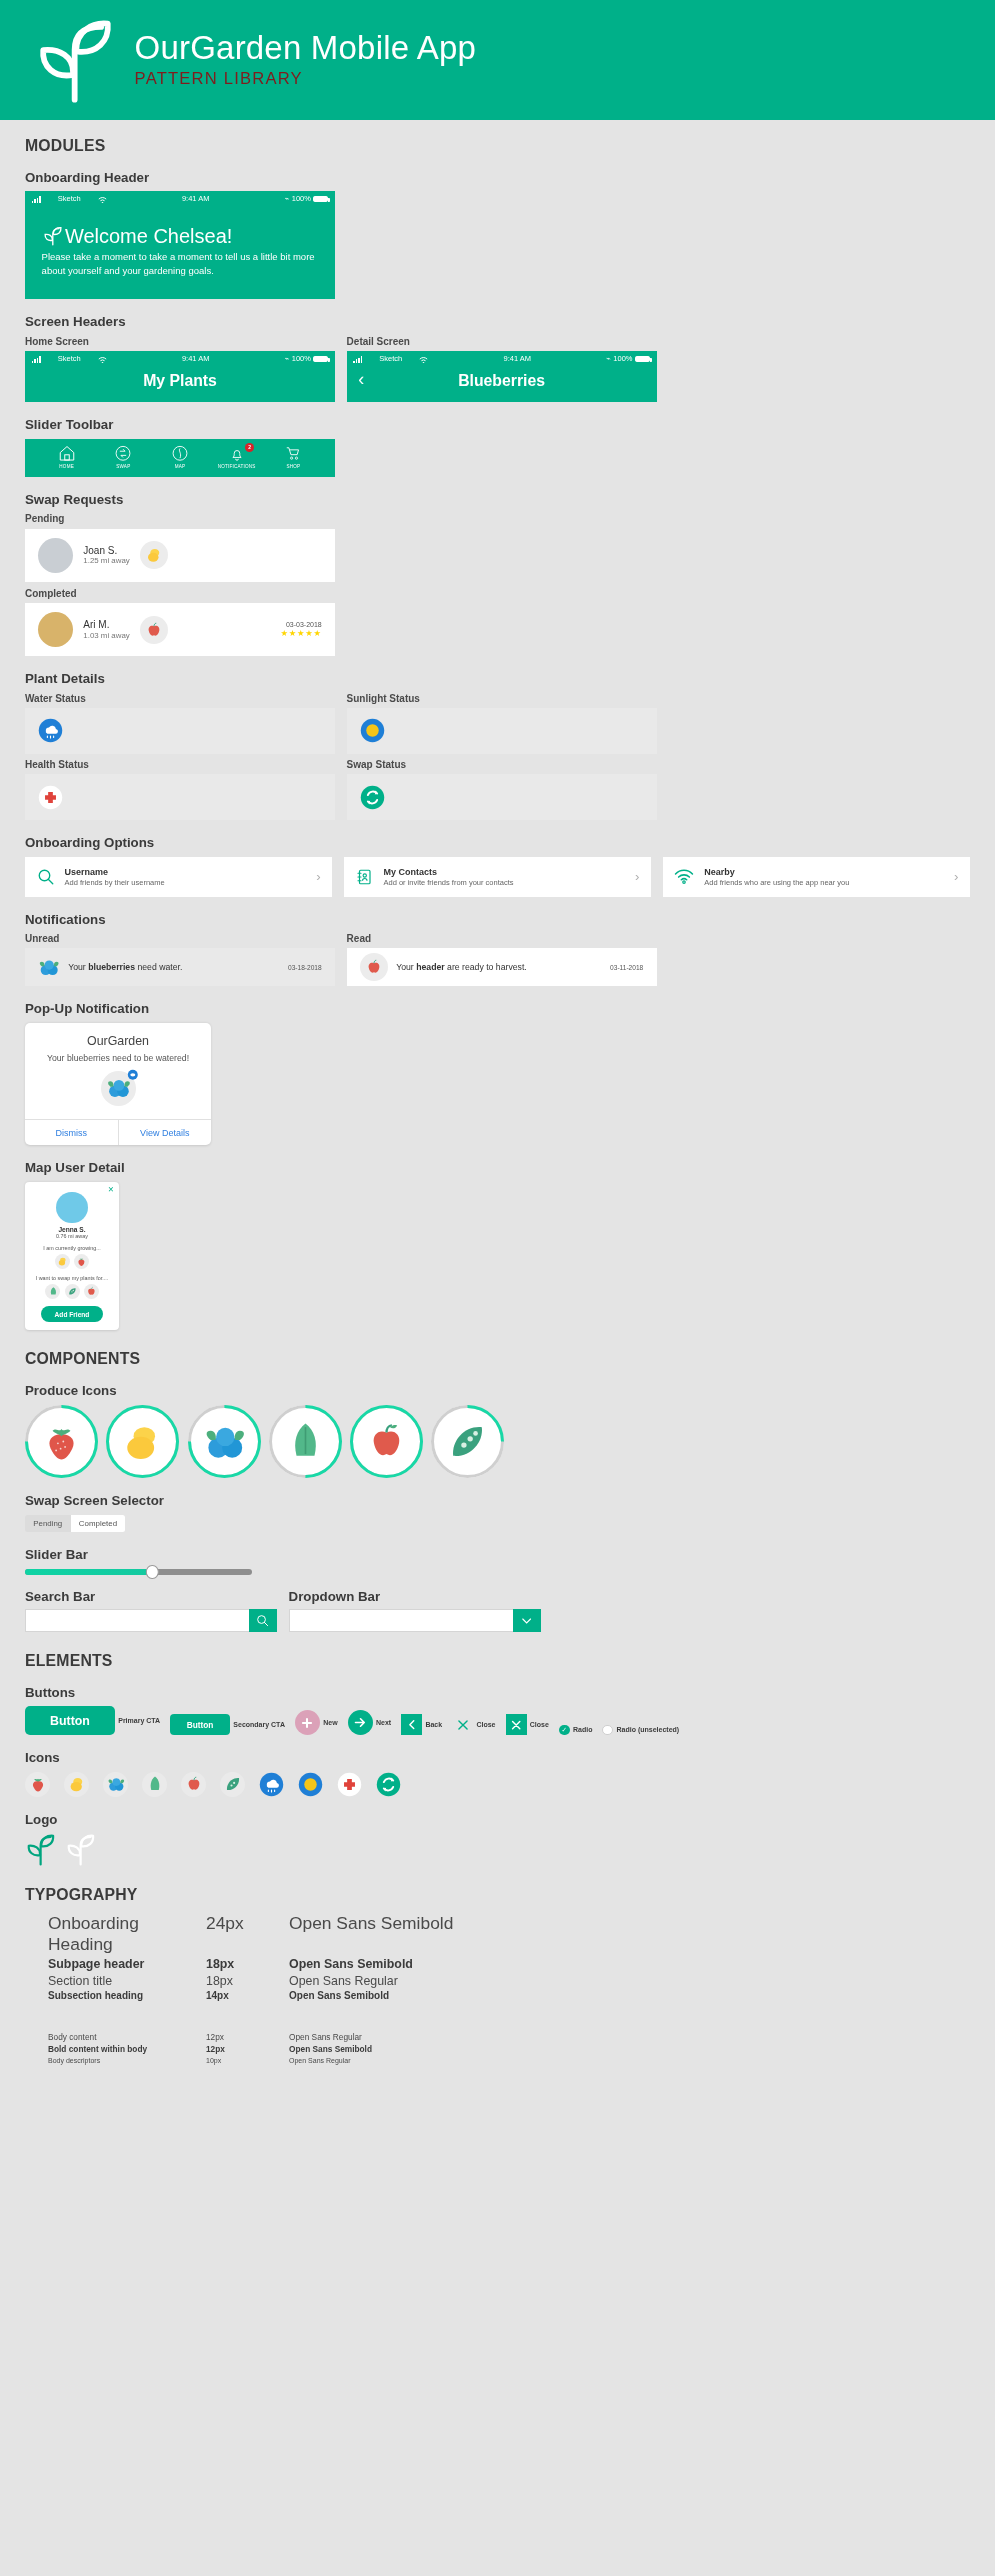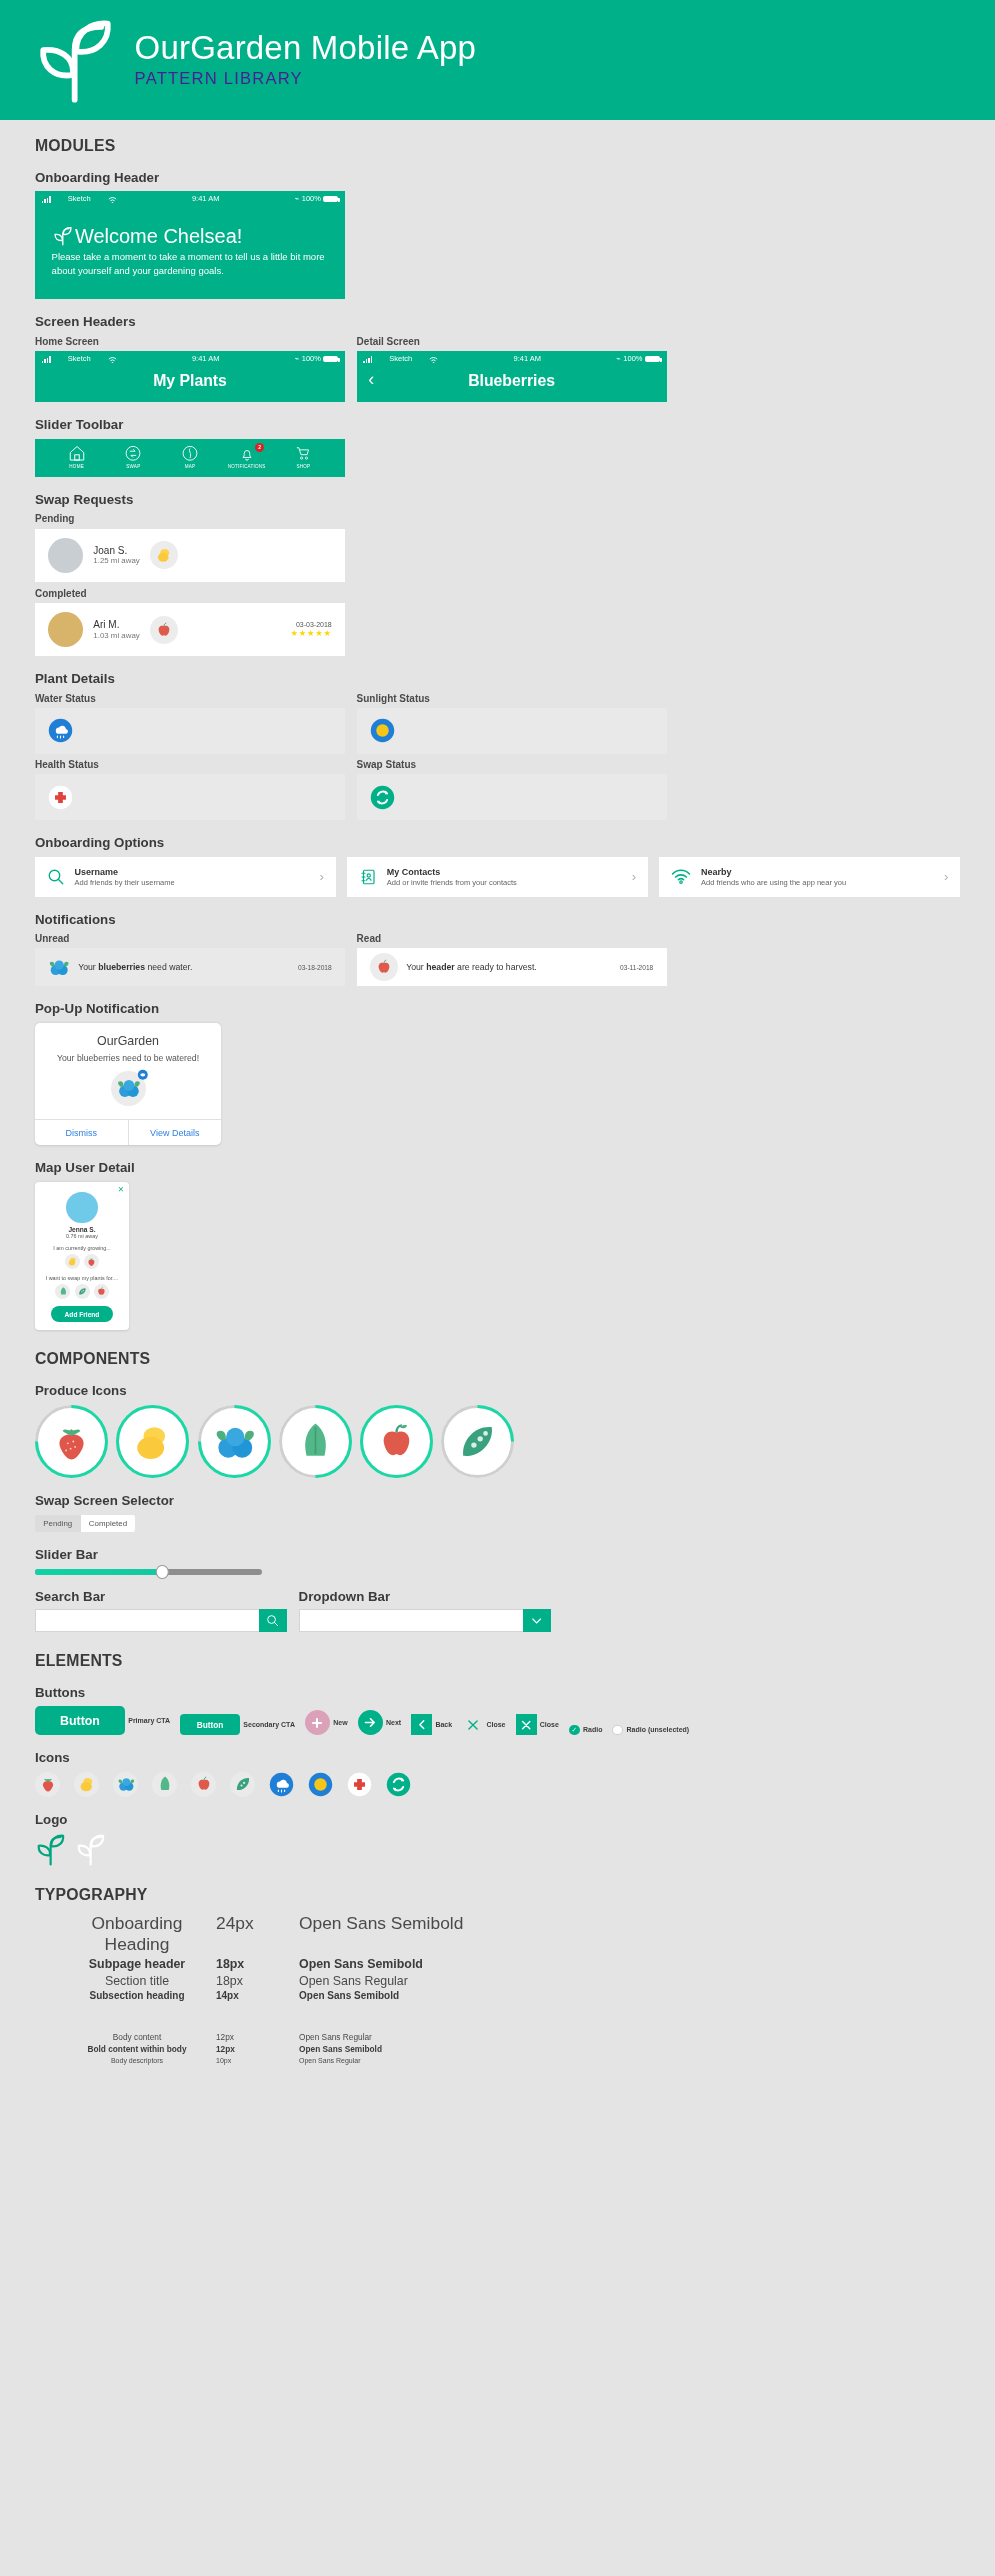--- a/index.html
+++ b/index.html
@@ -8,22 +8,22 @@
     background:#e4e4e4;
     font-family:"Liberation Sans", sans-serif;
     color:#333;
     overflow:hidden;
   }
   .brandbar{
     height:120px; background:#00b089; display:flex; align-items:center; padding-left:33px; gap:21.6px;
   }
   .brand-logo{ width:80px; height:86px; flex:none;}
   .brand-title{ color:#fff; font-size:33px; font-weight:400; letter-spacing:0.2px; line-height:1.05;}
-  .brand-sub{ color:#4c1d95; font-size:16.6px; letter-spacing:1.2px; margin-top:3.3px; font-weight:300;}
-  .page{ padding:0 35px;}
+  .brand-sub{ color:#7f1d1d; font-size:16.6px; letter-spacing:1.2px; margin-top:3.3px; font-weight:300;}
+  .page{ padding:0 25px;}
   .cat{ font-size:15.8px; font-weight:bold; color:#3b3b3b; letter-spacing:0.2px; margin:16.6px 0 8.3px 0;}
   .mod{ font-size:13.3px; font-weight:bold; color:#3b3b3b; margin:15px 0 6.6px 0;}
   .sub{ font-size:10px; font-weight:bold; color:#4a4a4a; margin:0 0 4.1px 0;}
   .row{ display:flex; gap:11.6px; }
   
   .statusbar{ display:flex; align-items:center; justify-content:space-between; padding:3.3px 6.6px; color:#fff; font-size:7.5px;}
   .sb-l{display:flex;align-items:flex-end;gap:17px;}
   .sb-r{display:flex;align-items:center;gap:2.5px;}
   .bars{display:flex;align-items:flex-end;gap:0.8px;height:6.6px;}
   .bars i{display:block;width:1.7px;background:#fff;}
@@ -121,21 +121,21 @@
   .xplain{ width:21px;height:21px;display:flex;align-items:center;justify-content:center;color:#00b089;}
   .radio-on{ width:10.8px;height:10.8px;border-radius:50%;background:#00b089;display:flex;align-items:center;justify-content:center;color:#fff;font-size:6.6px;}
   .radio-off{ width:10.8px;height:10.8px;border-radius:50%;background:#fff;border:0.8px solid #cfcfcf;}
   
   .iconrow{ display:flex; gap:14px; align-items:center;}
   .ibox{ width:25px;height:25px;border-radius:50%;background:#eaeaea;display:flex;align-items:center;justify-content:center;}
   .ibox.plain{ background:transparent;}
   
   .typo{ margin-left:23px; }
   .typo .tr{ display:flex; align-items:baseline; margin-bottom:2.5px;}
-  .typo .c1{ width:158px;text-align:center; }
+  .typo .c1{ width:158px; }
   .typo .c2{ width:83px; }
   .t24{font-size:17.4px;font-weight:400;color:#4a4a4a;}
   .t18b{font-size:12.4px;font-weight:bold;color:#3b3b3b;}
   .t18r{font-size:12.4px;font-weight:400;color:#4a4a4a;}
   .t14b{font-size:10px;font-weight:bold;color:#3b3b3b;}
   .t12r{font-size:8.3px;font-weight:400;color:#4a4a4a;margin-top:28px;}
   .t12b{font-size:8.3px;font-weight:bold;color:#3b3b3b;}
   .t10r{font-size:7px;font-weight:400;color:#4a4a4a;}
 </style>
 </head>

